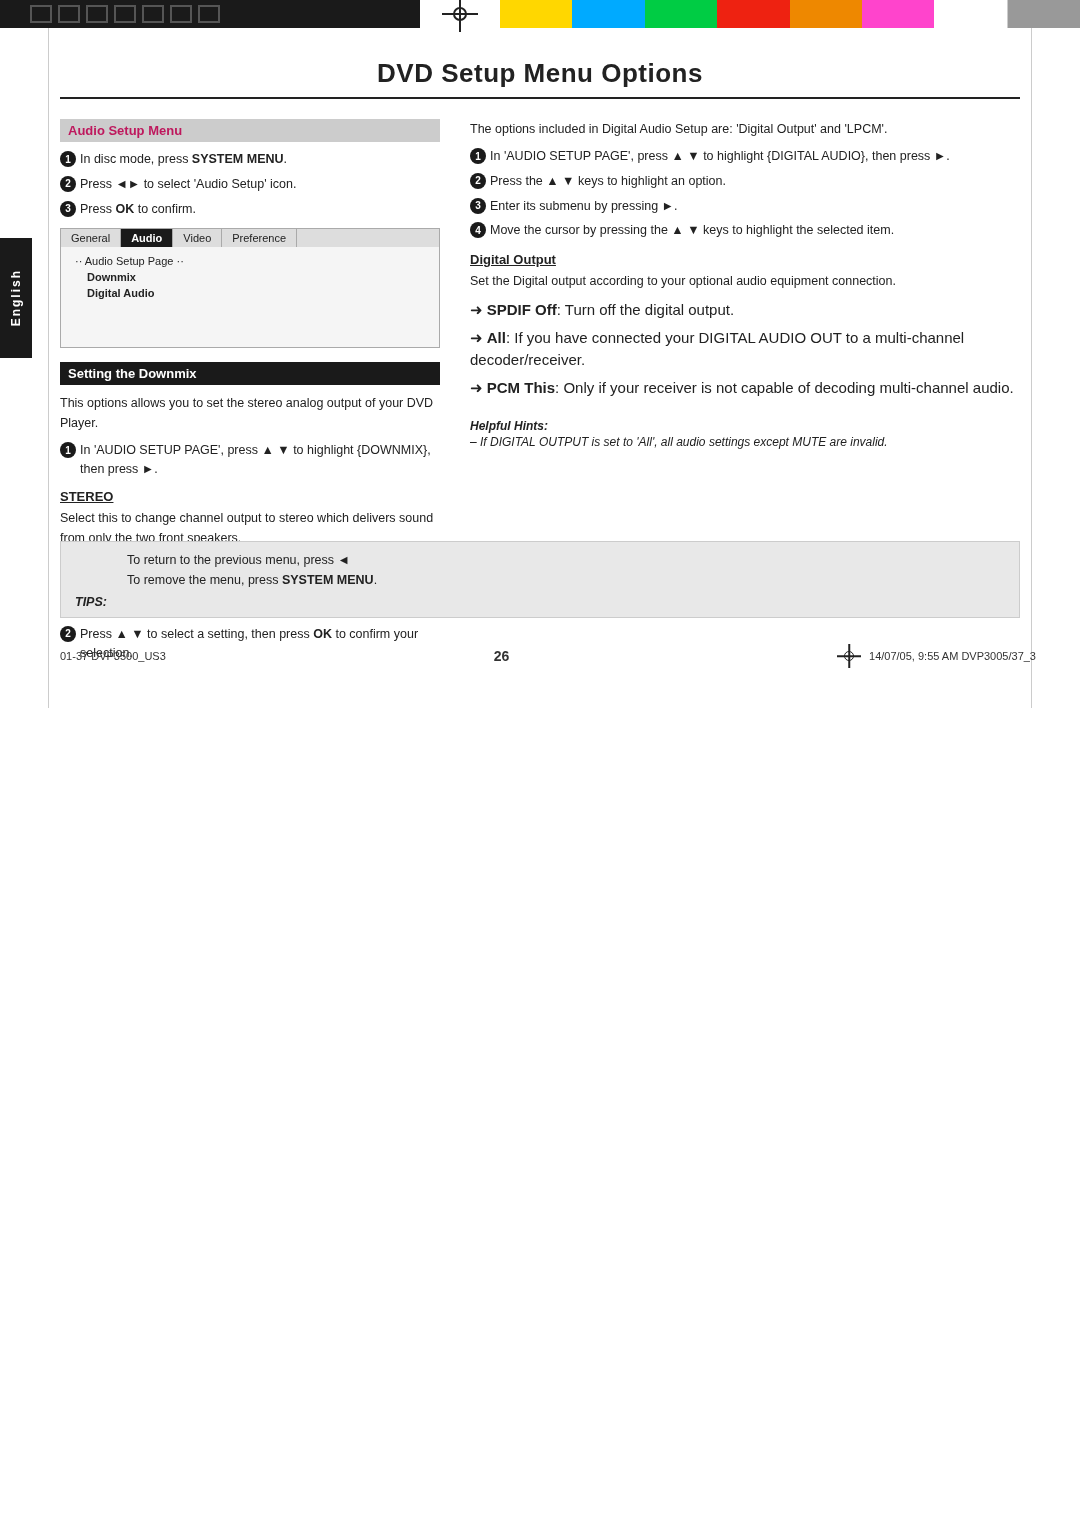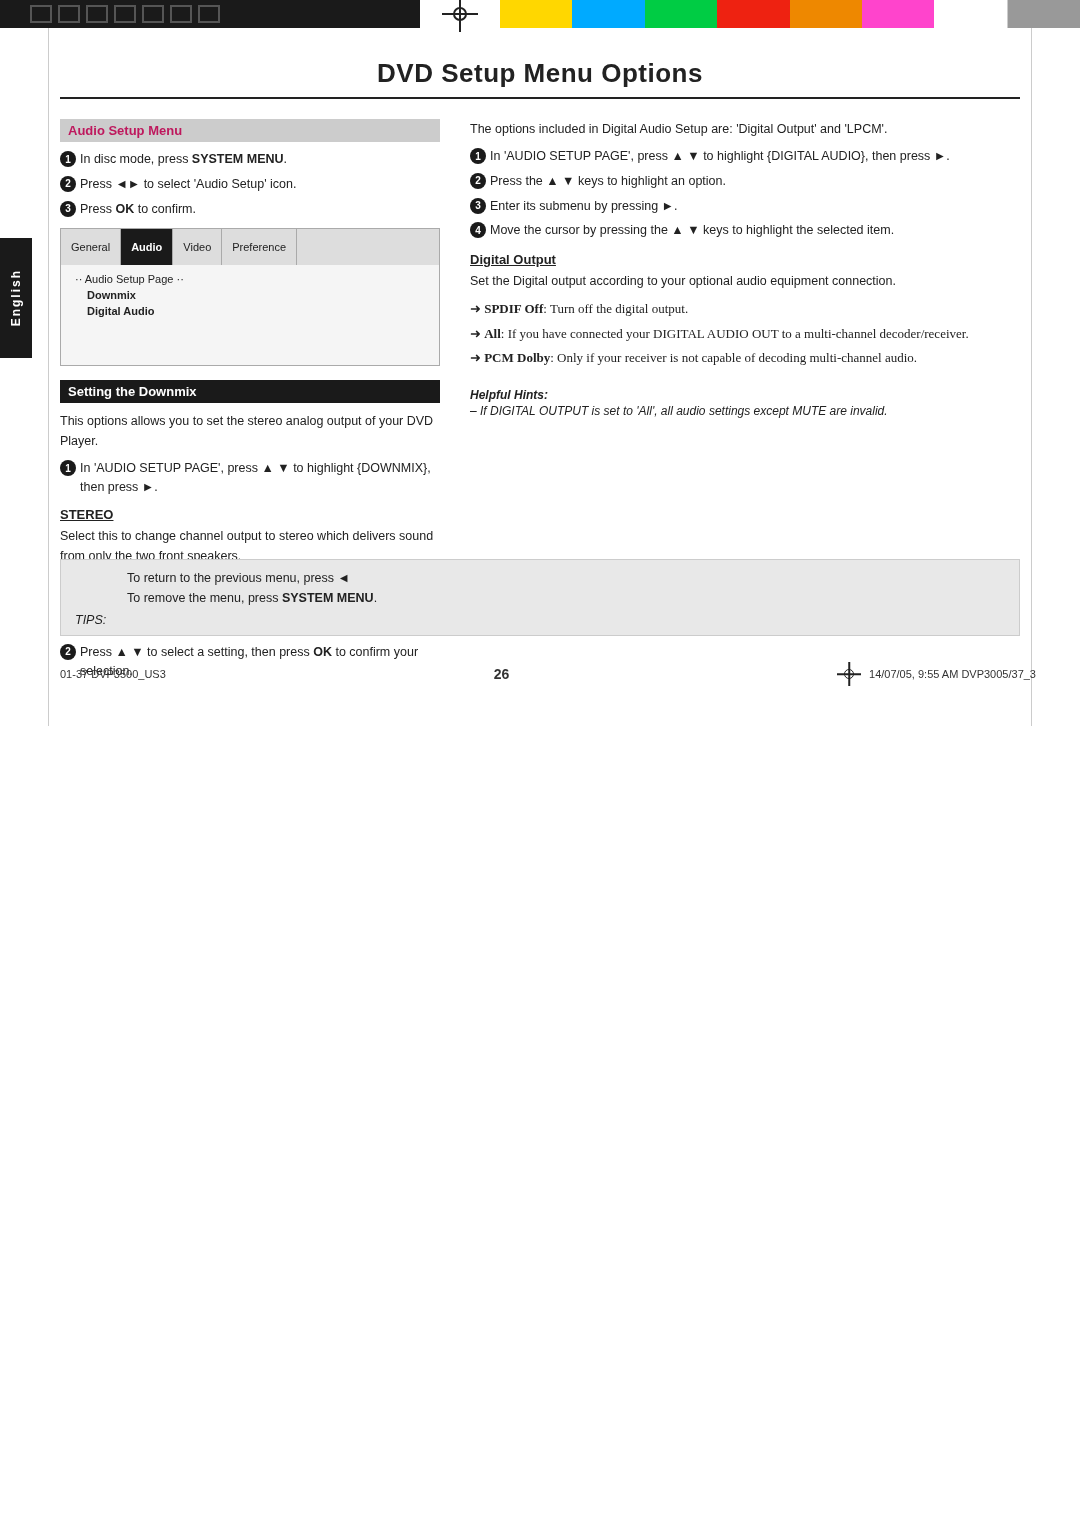--- a/index.html
+++ b/index.html
@@ -184,21 +184,21 @@
       background: #e8e8e8;
       margin: 10px 0 14px 0;
       padding: 0;
       font-size: 11px;
     }
     .menu-tabs {
       display: flex;
       background: #ddd;
     }
     .menu-tab {
-      padding: 12px 10px;
+      padding: 3px 10px;
       border-right: 1px solid #aaa;
       font-size: 11px;
       cursor: pointer;
     }
     .menu-tab.active {
       background: #1a1a1a;
       color: #fff;
       font-weight: bold;
     }
     .menu-body {
@@ -215,23 +215,22 @@
     .sub-section-label {
       font-weight: bold;
       font-size: 13px;
       text-decoration: underline;
       margin: 10px 0 4px 0;
     }
 
     
     .arrow-item {
       margin-bottom: 5px;
-      font-size: 13px;
+      font-size: 15px;
       line-height: 1.5;
-      font-family: Liberation Serif, serif;
     }
 
     
     .helpful-hints {
       margin-top: 20px;
       font-size: 12px;
     }
     .helpful-hints .hints-label {
       font-style: italic;
       font-weight: bold;
@@ -250,21 +249,21 @@
       right: 60px;
       background: #e8e8e8;
       border: 1px solid #ccc;
       padding: 8px 14px;
       font-size: 12.5px;
       display: flex;
       gap: 12px;
       align-items: flex-start;
     }
     .tips-label {
-      font-weight: normal;
+      font-weight: bold;
       font-style: italic;
       min-width: 40px;
       margin-top: 45px;
     }
     .tips-content { flex: 1; line-height: 1.6; }
 
     
     .footer {
       position: absolute;
       bottom: 40px;
@@ -483,21 +482,21 @@
           Set the Digital output according to your optional audio equipment connection.
         </p>
 
         <div class="arrow-item">
           ➜ <span class="b">SPDIF Off</span>: Turn off the digital output.
         </div>
         <div class="arrow-item">
           ➜ <span class="b">All</span>: If you have connected your DIGITAL AUDIO OUT to a multi-channel decoder/receiver.
         </div>
         <div class="arrow-item">
-          ➜ <span class="b">PCM Dolby</span>: Only if your receiver is not capable of decoding multi-channel audio.
+          ➜ <span class="b">PCM This</span>: Only if your receiver is not capable of decoding multi-channel audio.
         </div>
 
         <div class="helpful-hints">
           <div class="hints-label">Helpful Hints:</div>
           <div class="hints-text">
             – If DIGITAL OUTPUT is set to 'All', all audio settings except MUTE are invalid.
           </div>
         </div>
       </div>
     </div>

